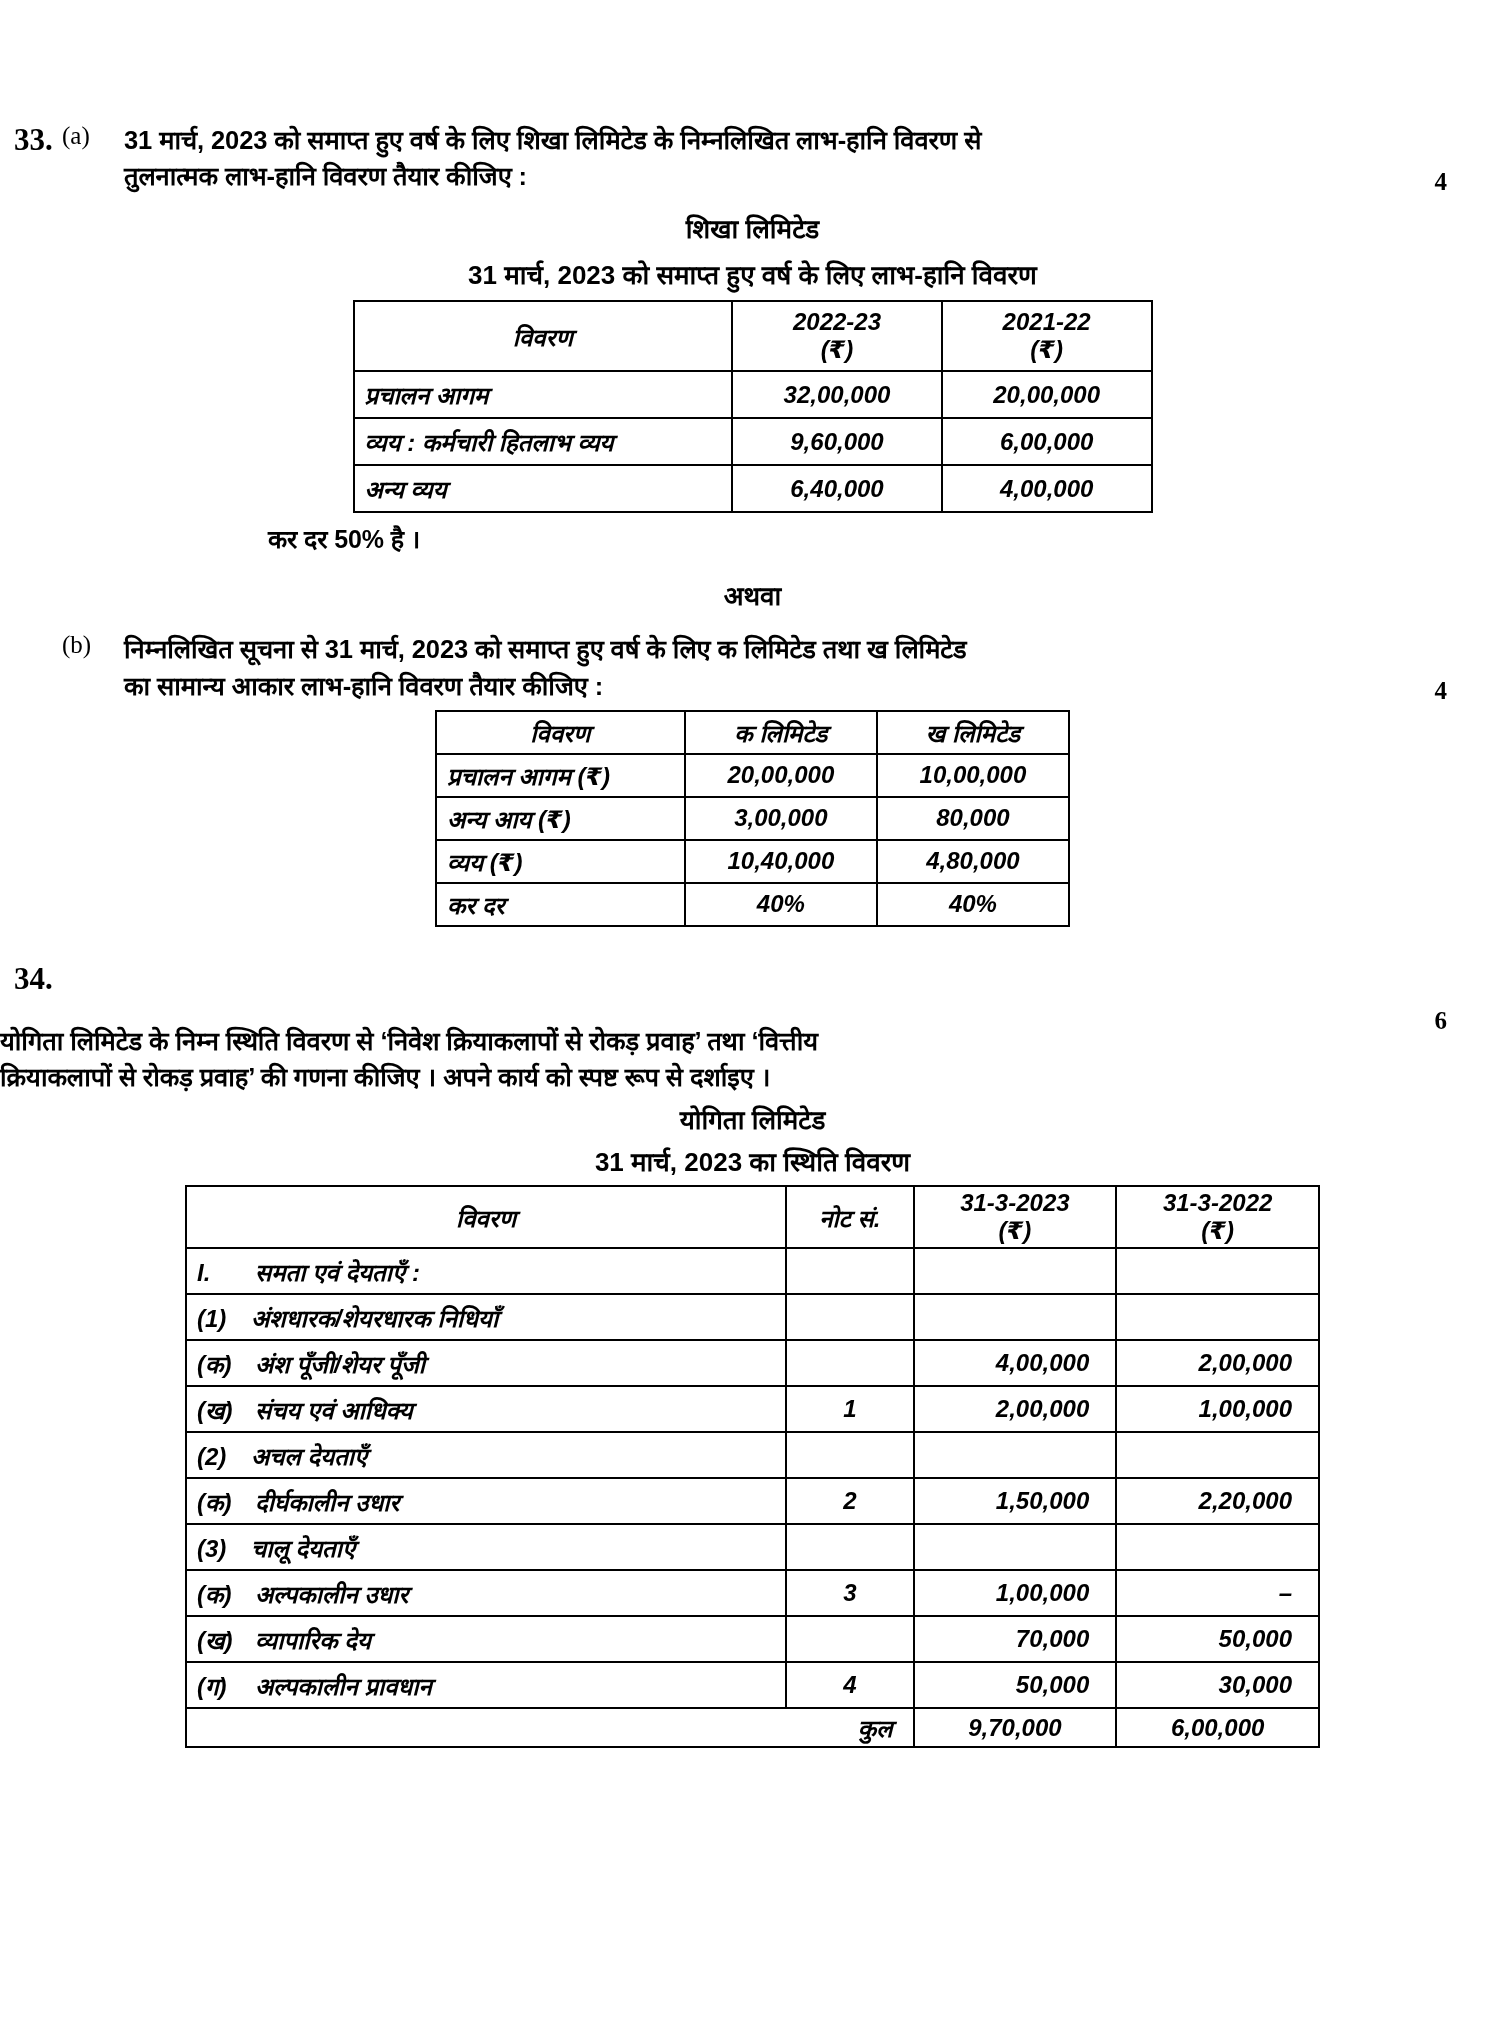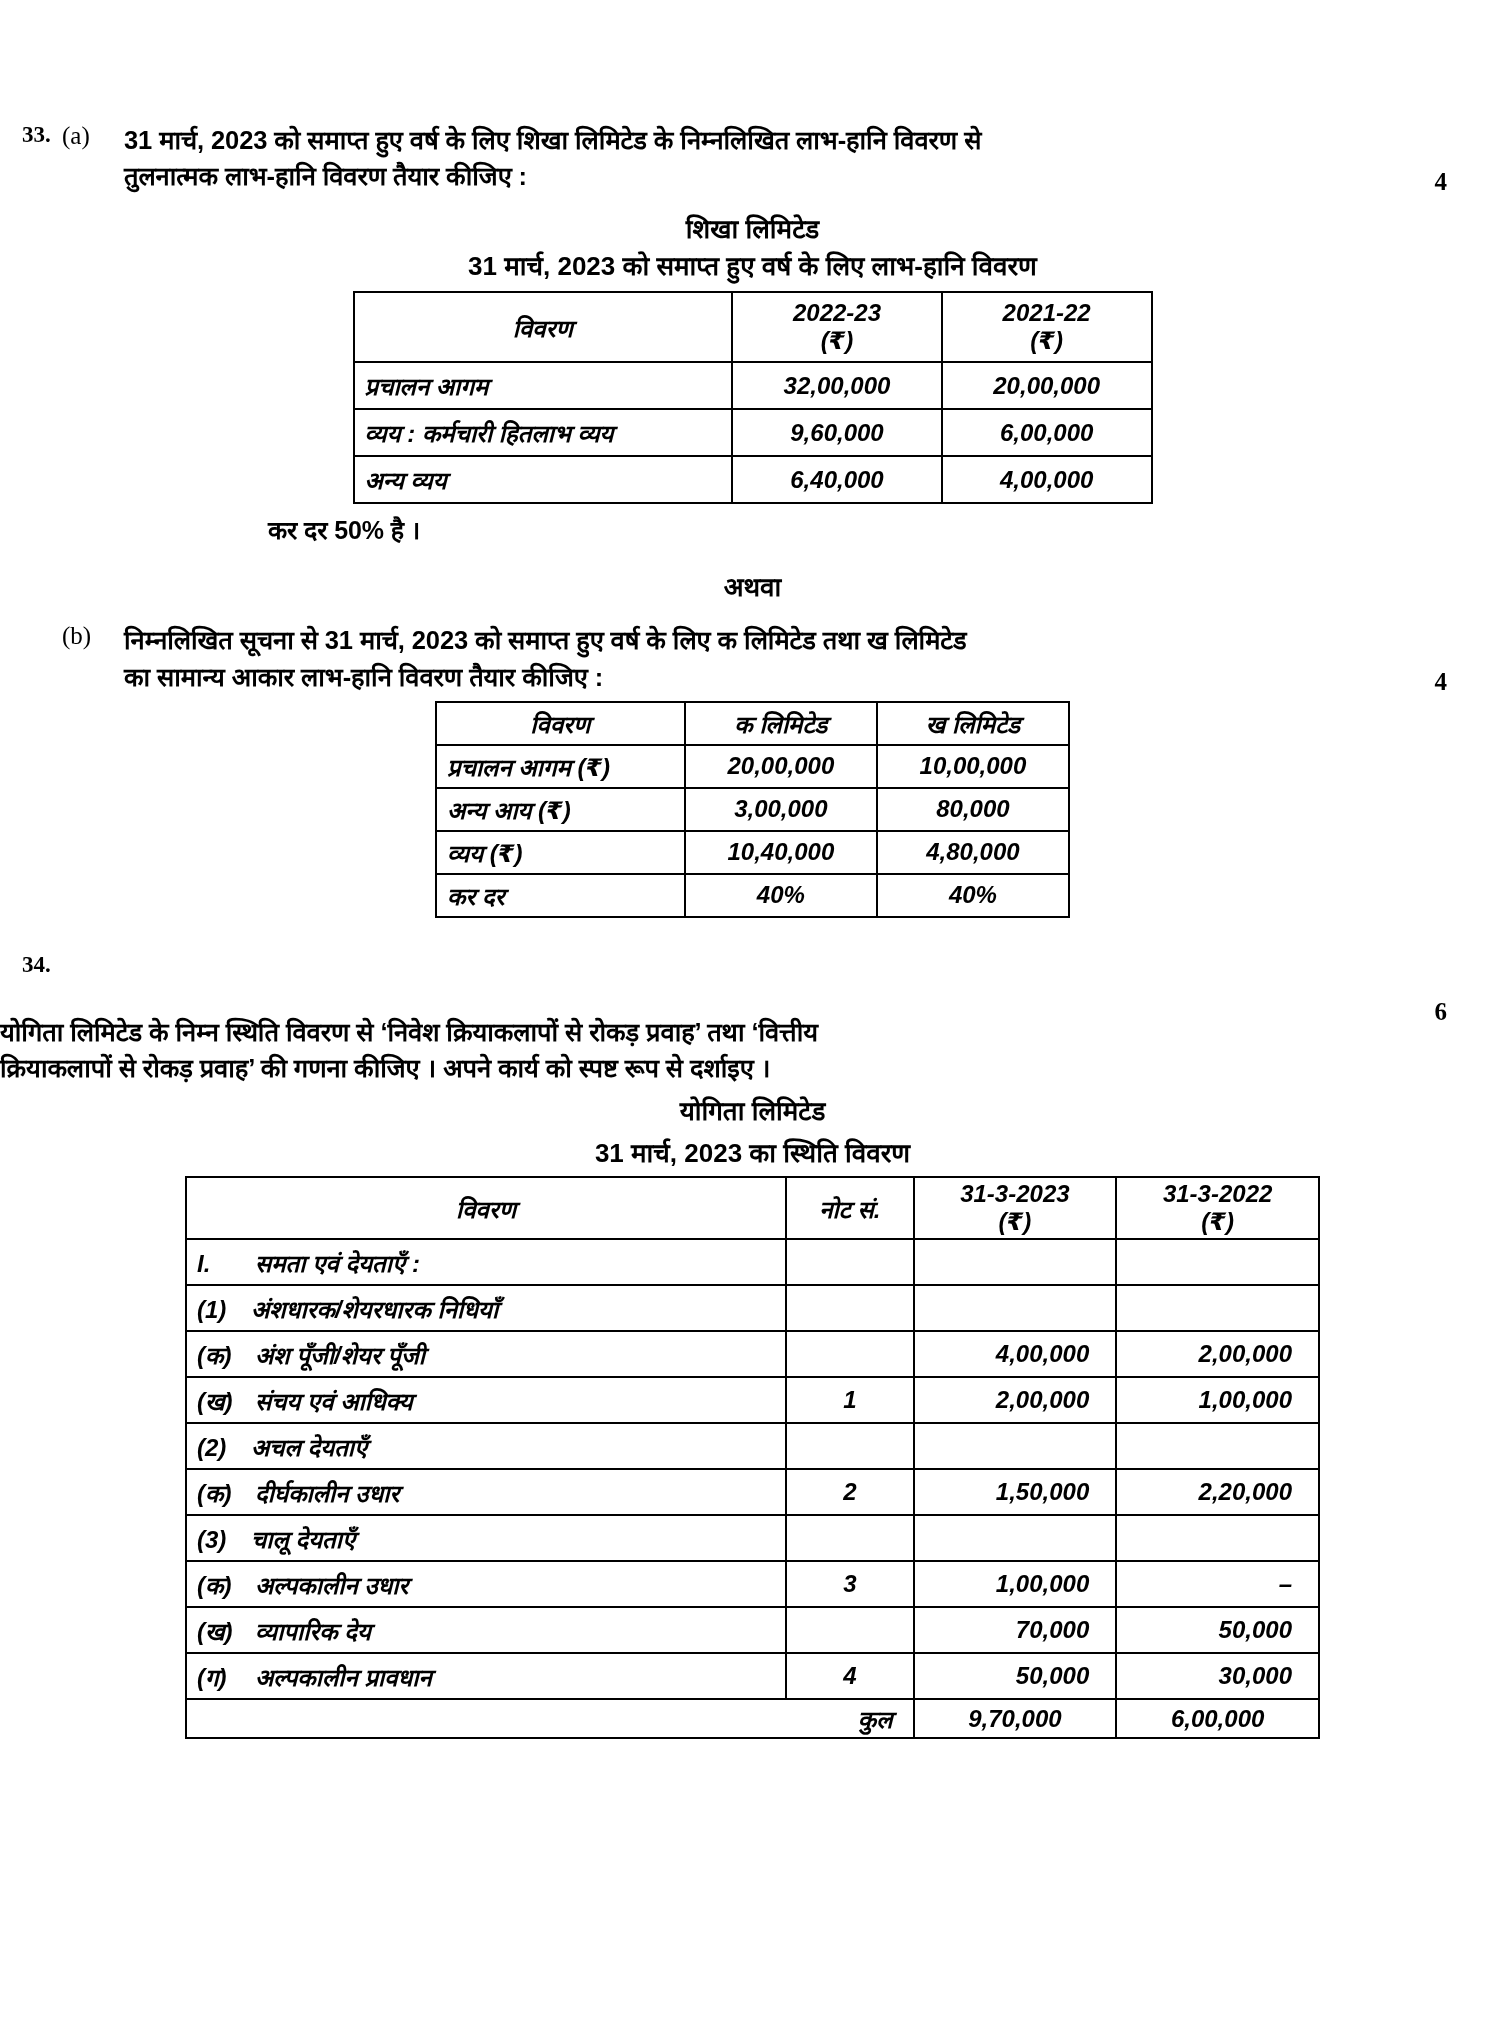--- a/index.html
+++ b/index.html
@@ -26,22 +26,22 @@
   
   .qblock {
     display: flex;
     align-items: flex-start;
     position: relative;
   }
   .qnum {
     width: 62px;
     flex: 0 0 62px;
     font-weight: bold;
-    font-size: 23px;
-    padding-left: 22px;
+    font-size: 31px;
+    padding-left: 14px;
     box-sizing: border-box;
   }
   .qlabel {
     width: 62px;
     flex: 0 0 62px;
     font-size: 25px;
     text-align: left;
   }
   .qbody {
     flex: 1 1 auto;
@@ -136,21 +136,21 @@
     <div class="qnum">33.</div>
     <div class="qlabel">(a)</div>
     <div class="qbody">
       <div class="devnag">31 मार्च, 2023 को समाप्त हुए वर्ष के लिए शिखा लिमिटेड के निम्नलिखित लाभ-हानि विवरण से</div>
       <div class="devnag">तुलनात्मक लाभ-हानि विवरण तैयार कीजिए :</div>
     </div>
     <div class="marks" style="top:46px;">4</div>
   </div>
 
   <div class="hdr-title" style="margin-top:16px;">शिखा लिमिटेड</div>
-  <div class="hdr-sub" style="margin-top:1px;">31 मार्च, 2023 को समाप्त हुए वर्ष के लिए लाभ-हानि विवरण</div>
+  <div class="hdr-sub" style="margin-top:10px;">31 मार्च, 2023 को समाप्त हुए वर्ष के लिए लाभ-हानि विवरण</div>
 
   <table class="fin" id="table1" style="margin-top:8px;">
     <tbody>
         <tr>
       <th class="c1 ctr">विवरण</th>
       <th class="c2 ctr">
         <div>2022-23</div>
         <div>(₹)</div>
       </th>
       <th class="c3 ctr">

